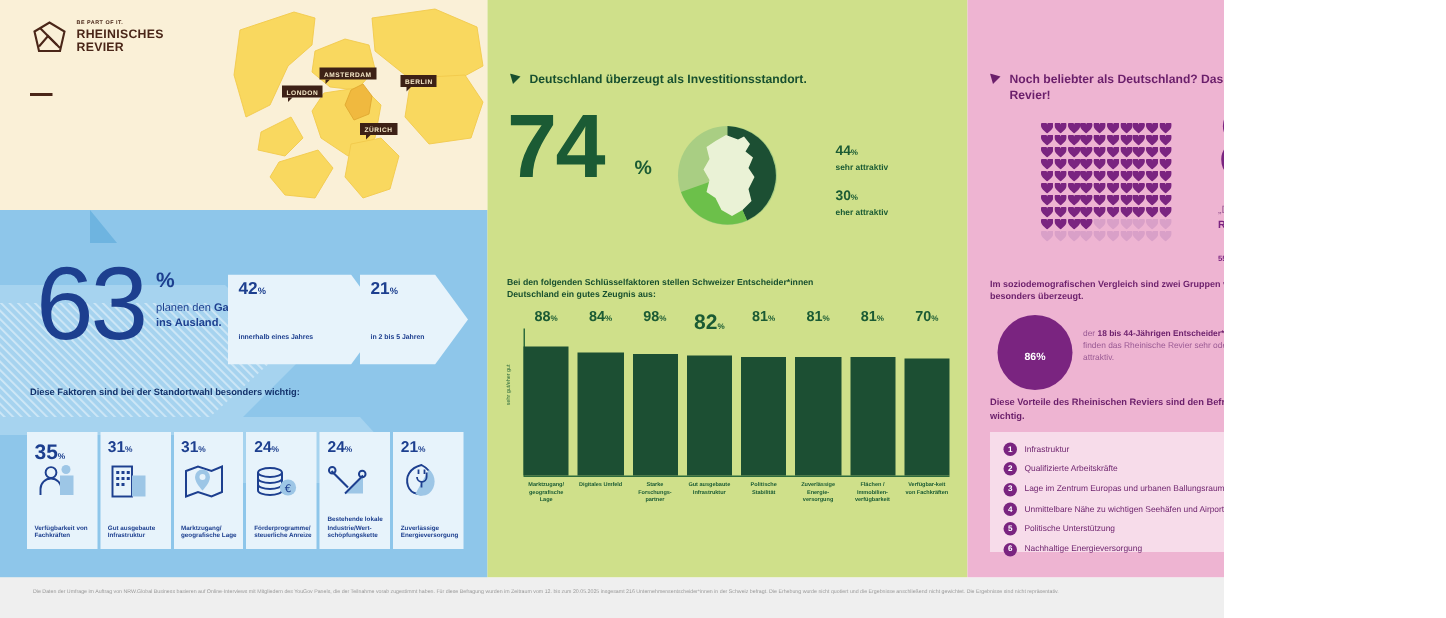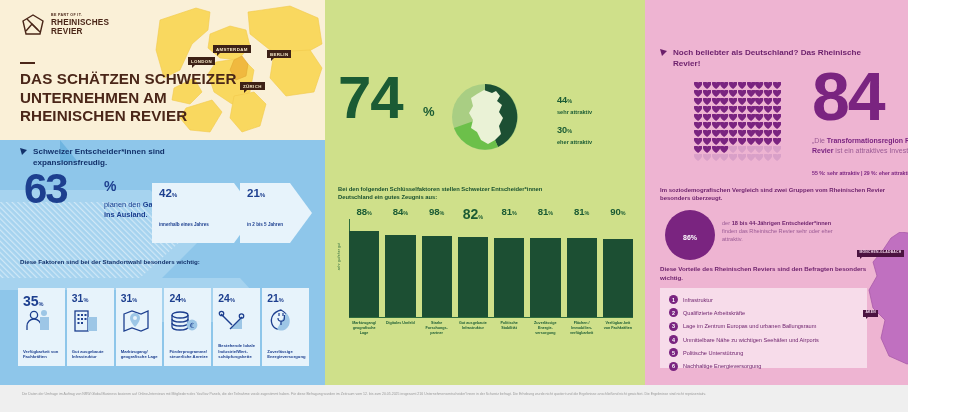--- a/index.html
+++ b/index.html
@@ -2,21 +2,21 @@
 <html><head>
 <meta charset="utf-8">
 <style>
   html,body{margin:0;padding:0;}
   body{
     width:964px;height:412px;overflow:hidden;
     font-family:"Liberation Sans","DejaVu Sans",sans-serif;
     background:#ffffff;
     -webkit-font-smoothing:antialiased;
   }
-  .page{position:relative;width:908px;height:412px;overflow:hidden;}
+  .page{position:relative;width:816px;height:412px;overflow:hidden;}
 
   
   .col-left{position:absolute;left:0;top:0;width:325px;height:385px;background:#faf0d7;}
   .col-left-blue{position:absolute;left:0;top:140px;width:325px;height:245px;background:#8ec6ea;}
   .col-mid{position:absolute;left:325px;top:0;width:320px;height:385px;background:#cfe08a;}
   .col-right{position:absolute;left:645px;top:0;width:319px;height:385px;background:#eeb4d2;}
   .footer{position:absolute;left:0;top:385px;width:964px;height:27px;background:#efefef;}
 
   
   .logo{position:absolute;left:20px;top:12px;display:flex;align-items:center;gap:5px;}
@@ -48,21 +48,21 @@
   .arrow-bullet{
     width:8px;height:8px;flex:0 0 auto;margin-top:1px;
   }
   .sec-title{
     display:flex;gap:5px;align-items:flex-start;
     font-size:8.1px;font-weight:bold;line-height:1.3;
   }
   .blue-sec-title{position:absolute;left:20px;top:147px;width:220px;color:#13326b;}
 
   .big63{position:absolute;left:24px;top:168px;
-    font-size:42px;font-weight:bold;color:#1d3f8f;line-height:1;letter-spacing:-2px;}
+    font-size:69px;font-weight:normal;color:#1d3f8f;line-height:1;letter-spacing:-2px;}
   .big63-pct{position:absolute;left:104px;top:178px;font-size:14px;font-weight:bold;color:#1d3f8f;}
   .big63-sub{position:absolute;left:104px;top:200px;width:66px;font-size:7.4px;line-height:1.3;color:#1d3f8f;}
   .big63-sub b{font-weight:bold;}
   .chev-val{position:absolute;font-size:11.5px;font-weight:bold;color:#1d3f8f;}
   .chev-pct{font-size:6.2px;font-weight:bold;}
   .chev-lbl{position:absolute;font-size:4.6px;font-weight:bold;color:#1d3f8f;}
 
   .factors-title{position:absolute;left:20px;top:258px;width:200px;
      font-size:6.2px;font-weight:bold;line-height:1.35;color:#13326b;}
   .factors{position:absolute;left:18px;top:288px;width:291px;height:78px;display:flex;gap:2px;}
@@ -176,41 +176,34 @@
       <path d="M6 19 L12 12 L20 20" fill="none" stroke="#4a2618" stroke-width="1.4"></path>
     </svg>
     <div class="logo-txt">
       <span class="logo-small">BE PART OF IT.</span>
       <span class="logo-big">RHEINISCHES</span>
       <span class="logo-big">REVIER</span>
     </div>
   </div>
 
   <div class="hl-dash"></div>
-  <div class="headline">DAS SCHÄTZEN SCHWEIZER UNTERNEHMEN AM RHEINISCHEN REVIER</div>
 
   <div class="col-left-blue"></div>
   <svg style="position:absolute;left:0;top:140px;" width="325" height="245">
     <defs>
       <pattern id="hp" width="4" height="4" patternTransform="rotate(-45)" patternUnits="userSpaceOnUse">
         <rect width="1.2" height="4" fill="rgba(255,255,255,.55)"></rect>
       </pattern>
     </defs>
     <polygon points="60,0 78,22 60,22" fill="#6eb4e0"></polygon>
     <polygon points="0,50 150,50 200,100 150,150 0,150" fill="#a6d3ef"></polygon>
     <polygon points="0,62 140,62 182,100 140,138 0,138" fill="url(#hp)" opacity=".85"></polygon>
     <polygon points="120,138 240,138 260,160 240,182 120,182" fill="#a6d3ef"></polygon>
   </svg>
 
-  <div class="sec-title blue-sec-title">
-    <svg class="arrow-bullet" viewBox="0 0 8 8">
-      <path d="M0 0 L7 2 L2 7 Z" fill="#13326b"></path>
-    </svg>
-    <span>Schweizer Entscheider*innen sind expansionsfreudig.</span>
-  </div>
 
   <div class="big63">63</div>
   <div class="big63-pct">%</div>
   <div class="big63-sub">
     <span>planen den </span><b>Gang ins Ausland.</b>
   </div>
 
   <svg style="position:absolute;left:152px;top:183px;" width="160" height="60">
     <polygon points="0,0 82,0 104,30 82,60 0,60" fill="#e7f3fb"></polygon>
     <polygon points="88,0 138,0 160,30 138,60 88,60" fill="#e7f3fb"></polygon>
@@ -302,20 +295,26 @@
         <path d="M19 5 C24 9 24 17 19 21 C16 23 12 23 10 21 Z" fill="#9dc6e6"></path>
         <path d="M11 10 a3.2 3.2 0 1 0 6.4 0 v-3" fill="none" stroke="#1d3f8f" stroke-width="1.2"></path>
         <path d="M12 8 v-3 M16 8 v-3 M14 13 v4" stroke="#1d3f8f" stroke-width="1.2"></path>
       </svg>
       <div class="flbl">Zuverlässige Energieversorgung</div>
     </div>
   </div>
 
   <div class="col-mid"></div>
 
+  <div class="sec-title mid-sec-title">
+    <svg class="arrow-bullet" viewBox="0 0 8 8">
+      <path d="M0 0 L7 2 L2 7 Z" fill="#18502f"></path>
+    </svg>
+    <span>Deutschland überzeugt als Investitionsstandort.</span>
+  </div>
 
   <div class="big74">74</div>
   <div class="big74-pct">%</div>
 
   <svg class="donut" viewBox="0 0 70 70">
     <circle cx="35" cy="35" r="33" fill="#a9ce83"></circle>
     <path d="M35 35 L35 2 A33 33 0 0 1 48 65 Z" fill="#1c4f33"></path>
     <path d="M35 35 L48 65 A33 33 0 0 1 4 46 Z" fill="#6cc04a"></path>
     <path d="M34 8 L42 11 L46 9 L50 14 L47 19 L52 23 L49 30 L53 36 L49 44 L51 52 L45 58 L38 62 L31 58 L27 50 L21 46 L23 38 L19 31 L23 24 L21 16 L27 12 Z" fill="#eaf2d6"></path>
   </svg>
@@ -365,21 +364,21 @@
       </div>
       <div class="barwrap">
         <div class="barval"><span style="font-size:9.6px">81</span><span>%</span></div>
         <div class="bar" style="height:81%"></div>
       </div>
       <div class="barwrap">
         <div class="barval"><span style="font-size:9.6px">81</span><span>%</span></div>
         <div class="bar" style="height:81%"></div>
       </div>
       <div class="barwrap">
-        <div class="barval"><span style="font-size:9.6px">90</span><span>%</span></div>
+        <div class="barval"><span style="font-size:9.6px">70</span><span>%</span></div>
         <div class="bar" style="height:80%"></div>
       </div>
     </div>
     <div class="barlbls">
       <div class="barlbl">Marktzugang/ geografische Lage</div>
       <div class="barlbl">Digitales Umfeld</div>
       <div class="barlbl">Starke Forschungs-partner</div>
       <div class="barlbl">Gut ausgebaute Infrastruktur</div>
       <div class="barlbl">Politische Stabilität</div>
       <div class="barlbl">Zuverlässige Energie-versorgung</div>

